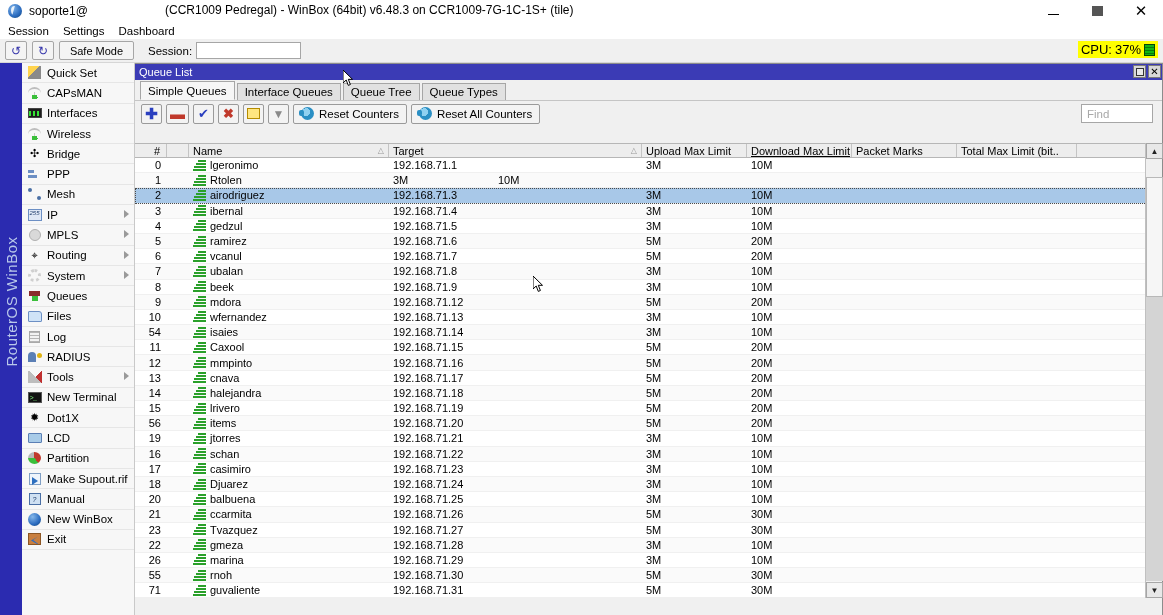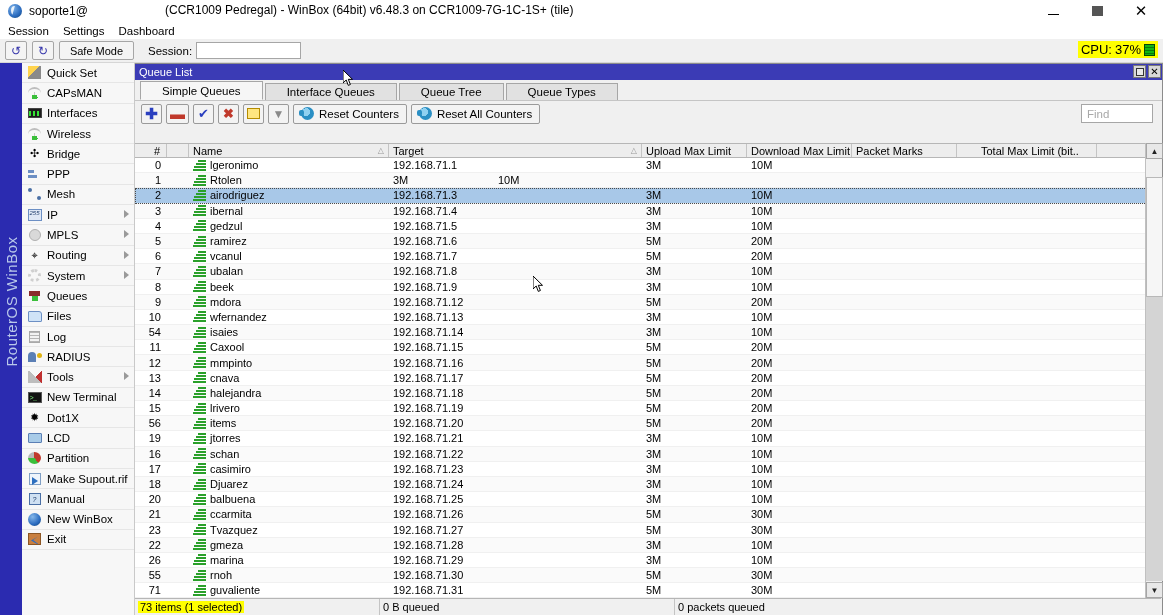--- a/index.html
+++ b/index.html
@@ -179,21 +179,21 @@
   .qwin-btn {
     width:13px; height:13px; background:#d8d8d8; border:1px solid #7a7a7a;
     display:flex; align-items:center; justify-content:center;
     font-size:10px; color:#000; line-height:1;
   }
   .qwin-btn .sq { width:8px;height:8px;border:1px solid #333;background:#e8e8e8; }
 
   
   .qtabs { height:20px; background:#f0f0f0; display:flex; align-items:flex-end; padding-left:5px; }
   .qtab {
-    height:17px; padding:0 21px; background:#e1e1e1;
+    height:17px; padding:0 7px; background:#e1e1e1;
     border:1px solid #a6a6a6; border-bottom:none;
     display:flex; align-items:center; font-size:11.5px;
     margin-right:2px;
     margin-top:44px;
   }
   .qtab.active { background:#f6f6f6; height:19px; border-bottom:1px solid #f6f6f6; }
 
   
   .qactions {
     height:26px; background:#f0f0f0; display:flex; align-items:center;
@@ -233,23 +233,23 @@
     border-right:1px solid #c4c4c4; padding-left:4px;
     display:flex; align-items:center; position:relative;
     white-space:nowrap; overflow:hidden;
   }
   .qth .sortmark { position:absolute; right:4px; color:#9a9a9a; font-size:8px; }
   .qth.c-num { width:32px; justify-content:flex-end; padding-right:6px; padding-left:0; }
   .qth.c-flag { width:22px; }
   .qth.c-name { width:200px; }
   .qth.c-target { width:253px; }
   .qth.c-up { width:105px; }
-  .qth.c-down { width:105px; }
+  .qth.c-down { width:105px;text-decoration:underline; }
   .qth.c-pm { width:105px; }
-  .qth.c-tml { width:120px;margin-left:20px; }
+  .qth.c-tml { width:120px; }
   .qth.c-rest { flex:1 1 auto; border-right:none; }
 
   .qtbody { height:440px; overflow:hidden; }
   .qrow { display:flex; height:15.2px; font-size:11px; background:#fff; border-bottom:1px solid #f0f0f0; }
   .qrow.alt { background:#fafafa; }
   .qrow.sel { background:#a8c8e8; outline:1px dotted #4a4a4a; outline-offset:-1px; }
   .qtd { padding-left:4px; display:flex; align-items:center; white-space:nowrap; overflow:hidden; }
   .qtd.c-num { width:32px; justify-content:flex-end; padding-right:6px; padding-left:0; }
   .qtd.c-flag { width:22px; }
   .qtd.c-name { width:200px; }
@@ -980,27 +980,20 @@
       <div class="vs-arrow">
           <span>▲</span>
         </div>
       <div class="vs-thumb"></div>
       <div class="vs-track"></div>
       <div class="vs-arrow bottom">
           <span>▼</span>
         </div>
     </div>
 
-    <div class="qstatus">
-      <div class="qs-cell items">
-          <span>73 items (1 selected)</span>
-        </div>
-      <div class="qs-cell queued">0 B queued</div>
-      <div class="qs-cell packets">0 packets queued</div>
-    </div>
   </div>
 
   <div class="cursor" style="left:343px; top:70px;">
     <svg width="11" height="17" viewBox="0 0 11 17">
         <polygon points="0,0 0,13 3.2,10 5.3,15.4 7.4,14.5 5.3,9.3 9.5,9.3" fill="#fff" stroke="#000" stroke-width="1"></polygon>
       </svg>
   </div>
   <div class="cursor" style="left:533px; top:276px;">
     <svg width="11" height="17" viewBox="0 0 11 17">
         <polygon points="0,0 0,13 3.2,10 5.3,15.4 7.4,14.5 5.3,9.3 9.5,9.3" fill="#fff" stroke="#000" stroke-width="1"></polygon>

